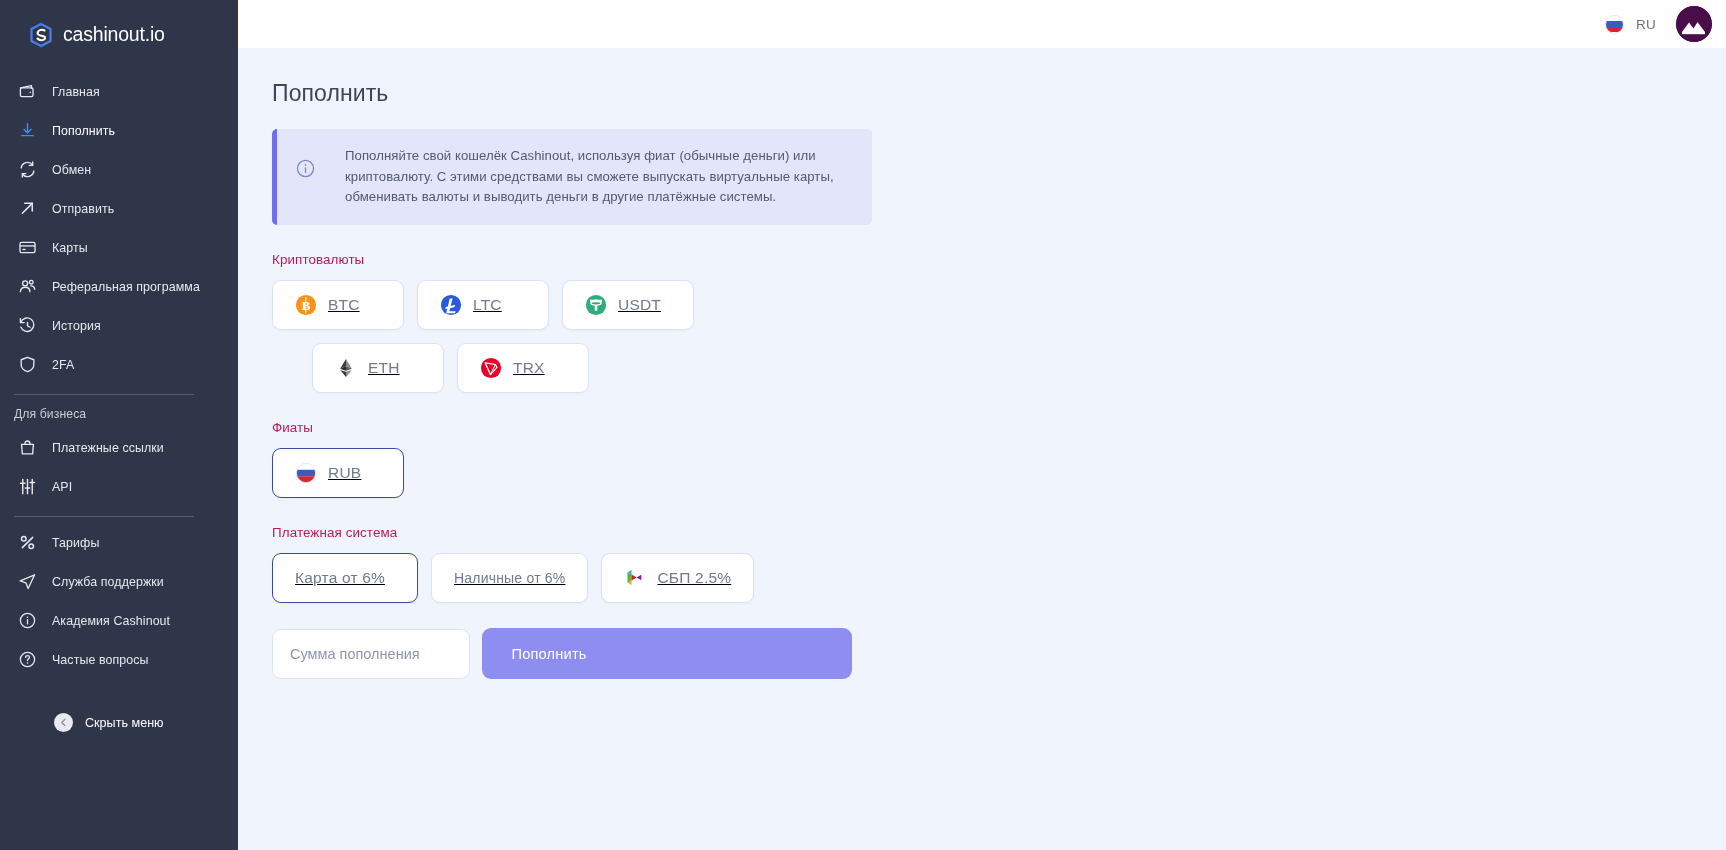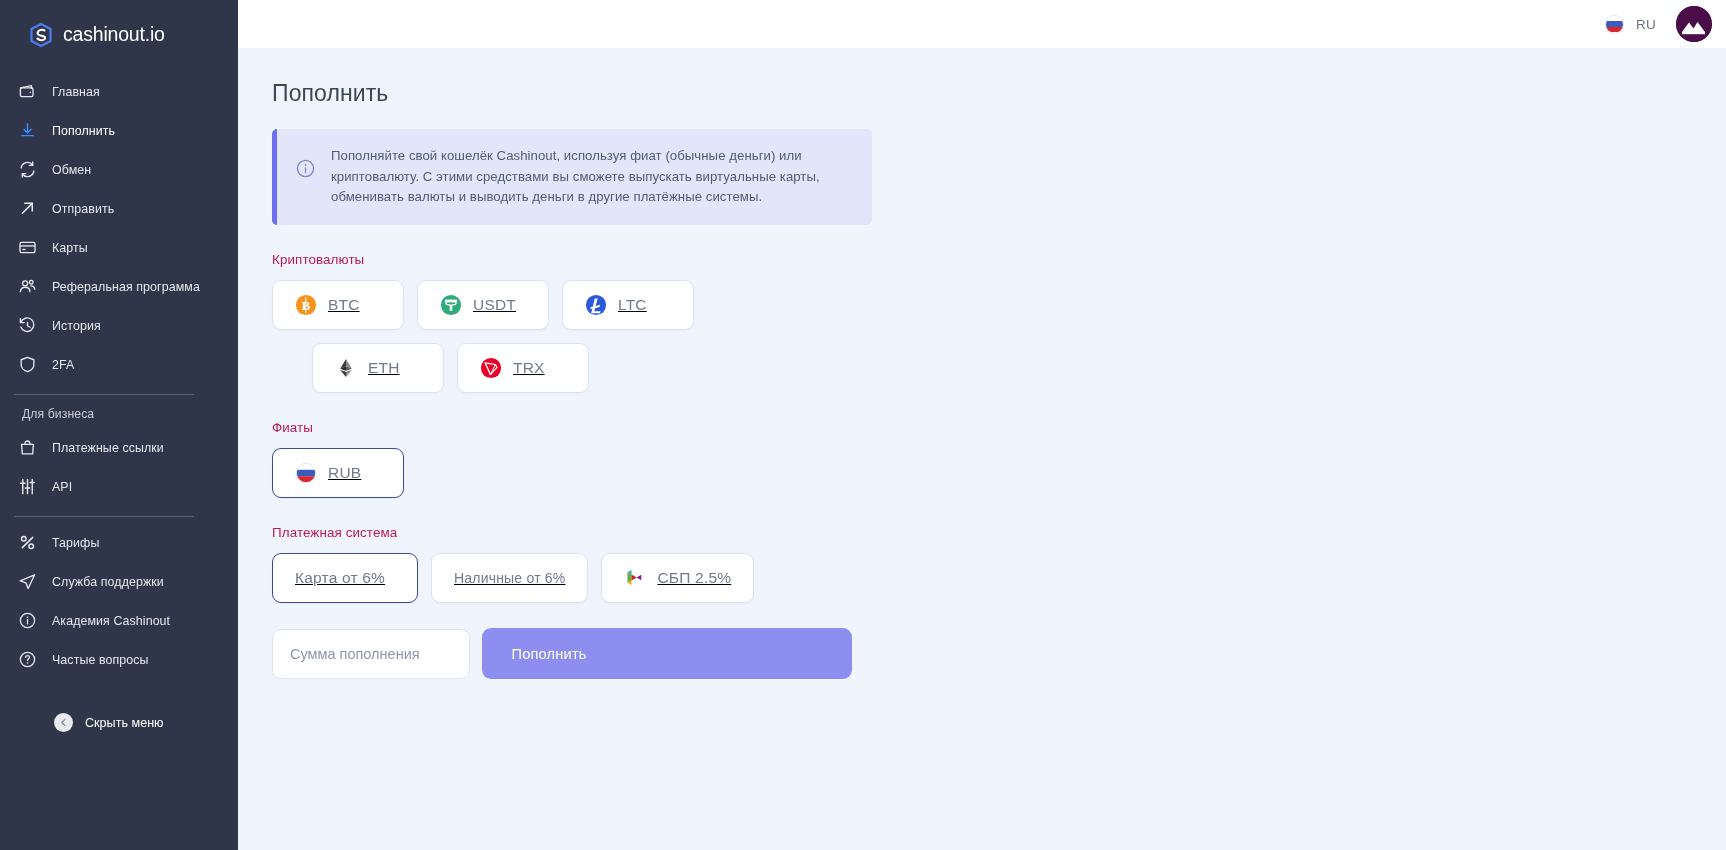--- a/index.html
+++ b/index.html
@@ -34,21 +34,21 @@
     height: 39px; padding-left: 16px; cursor: pointer;
     color: #e6e8ee; font-size: 12.4px; letter-spacing: 0.1px;
   }
   .nav-item .ico { width: 22px; height: 22px; flex: 0 0 22px; display:flex; align-items:center; justify-content:center; }
   .nav-item.active { color: #ffffff; }
   .nav-item.active .ico svg { stroke: #3d8bfd; }
   .nav-sep {
     height: 1px; background: #565d70; margin: 10px 16px 6px 14px; width: 180px;
   }
   .nav-group-title {
-    color: #c9ccd6; font-size: 12.2px; padding: 6px 0 7px 22px; letter-spacing: 0.1px;
+    color: #c9ccd6; font-size: 12.2px; padding: 6px 0 7px 14px; letter-spacing: 0.1px;
   }
   .collapse-row {
     display: flex; align-items: center; gap: 12px;
     margin: 34px 0 0 54px; cursor: pointer;
   }
   .collapse-circle {
     width: 19px; height: 19px; border-radius: 50%;
     background: #e9eaef; display: flex; align-items: center; justify-content: center;
   }
   .collapse-label { color: #ffffff; font-size: 12.6px; }
@@ -83,21 +83,21 @@
 
   .content { padding: 24px 0 0 238px; position: relative; }
 
   .page-title {
     font-size: 23px; color: #3d4559; font-weight: 400;
     letter-spacing: .1px; margin: 8px 0 22px 8px;
   }
 
   .notice {
     width: 600px; background: #e3e6fb; border-left: 5px solid #6e6ef0;
-    border-radius: 5px; display: flex; gap: 14px;
+    border-radius: 5px; display: flex; gap: 28px;
     padding: 17px 20px 17px 18px; margin-left: 8px;
   }
   .notice-icon { flex: 0 0 22px; margin-top: 12px; }
   .notice-text {
     color: #515a72; font-size: 13.2px; line-height: 20.5px; letter-spacing: .05px;
   }
 
   .section-label {
     color: #be185d; font-size: 13.4px; margin: 27px 0 13px 8px; letter-spacing: .1px;
   }
@@ -366,37 +366,37 @@
               <text x="12" y="17.2" font-size="14.5" font-family="'Liberation Serif',serif" font-weight="bold" fill="#ffffff" text-anchor="middle">B</text>
               <rect x="11.1" y="3.4" width="1.25" height="17.2" fill="#ffffff"></rect>
             </svg>
           </span>
           <span class="chip-label">BTC</span>
         </div>
 
         <div class="chip">
           <span class="coin">
             <svg viewBox="0 0 24 24" width="22" height="22">
+              <circle cx="12" cy="12" r="11" fill="#2a5ada"></circle>
+              <path d="M10.6 5 L13.8 5 L11.6 13.2 L16.4 11.8 L15.9 14.2 L11 15.6 L10.2 18.9 L17 18.9 L16.4 21 L6.7 21 L8 15.9 L5.8 16.6 L6.3 14.2 L8.6 13.5 Z" fill="#ffffff"></path>
+            </svg>
+          </span>
+          <span class="chip-label">LTC</span>
+        </div>
+
+        <div class="chip">
+          <span class="coin">
+            <svg viewBox="0 0 24 24" width="22" height="22">
               <circle cx="12" cy="12" r="11" fill="#2fab7c"></circle>
               <rect x="5.4" y="6.2" width="13.2" height="2.6" fill="#ffffff"></rect>
               <rect x="10.6" y="6.2" width="2.8" height="12" fill="#ffffff"></rect>
               <ellipse cx="12" cy="10.2" rx="5.6" ry="1.9" fill="#2fab7c" stroke="#ffffff" stroke-width="1.5"></ellipse>
             </svg>
           </span>
           <span class="chip-label">USDT</span>
-        </div>
-
-        <div class="chip">
-          <span class="coin">
-            <svg viewBox="0 0 24 24" width="22" height="22">
-              <circle cx="12" cy="12" r="11" fill="#2a5ada"></circle>
-              <path d="M10.6 5 L13.8 5 L11.6 13.2 L16.4 11.8 L15.9 14.2 L11 15.6 L10.2 18.9 L17 18.9 L16.4 21 L6.7 21 L8 15.9 L5.8 16.6 L6.3 14.2 L8.6 13.5 Z" fill="#ffffff"></path>
-            </svg>
-          </span>
-          <span class="chip-label">LTC</span>
         </div>
 
       </div>
 
       <div class="chip-row" style="margin-top:13px;padding-left:40px;">
 
         <div class="chip">
           <span class="coin">
             <svg viewBox="0 0 24 24" width="22" height="22">
               <path d="M12 2.2 L12 10 L18.4 12.9 Z" fill="#8a8a8a"></path>

